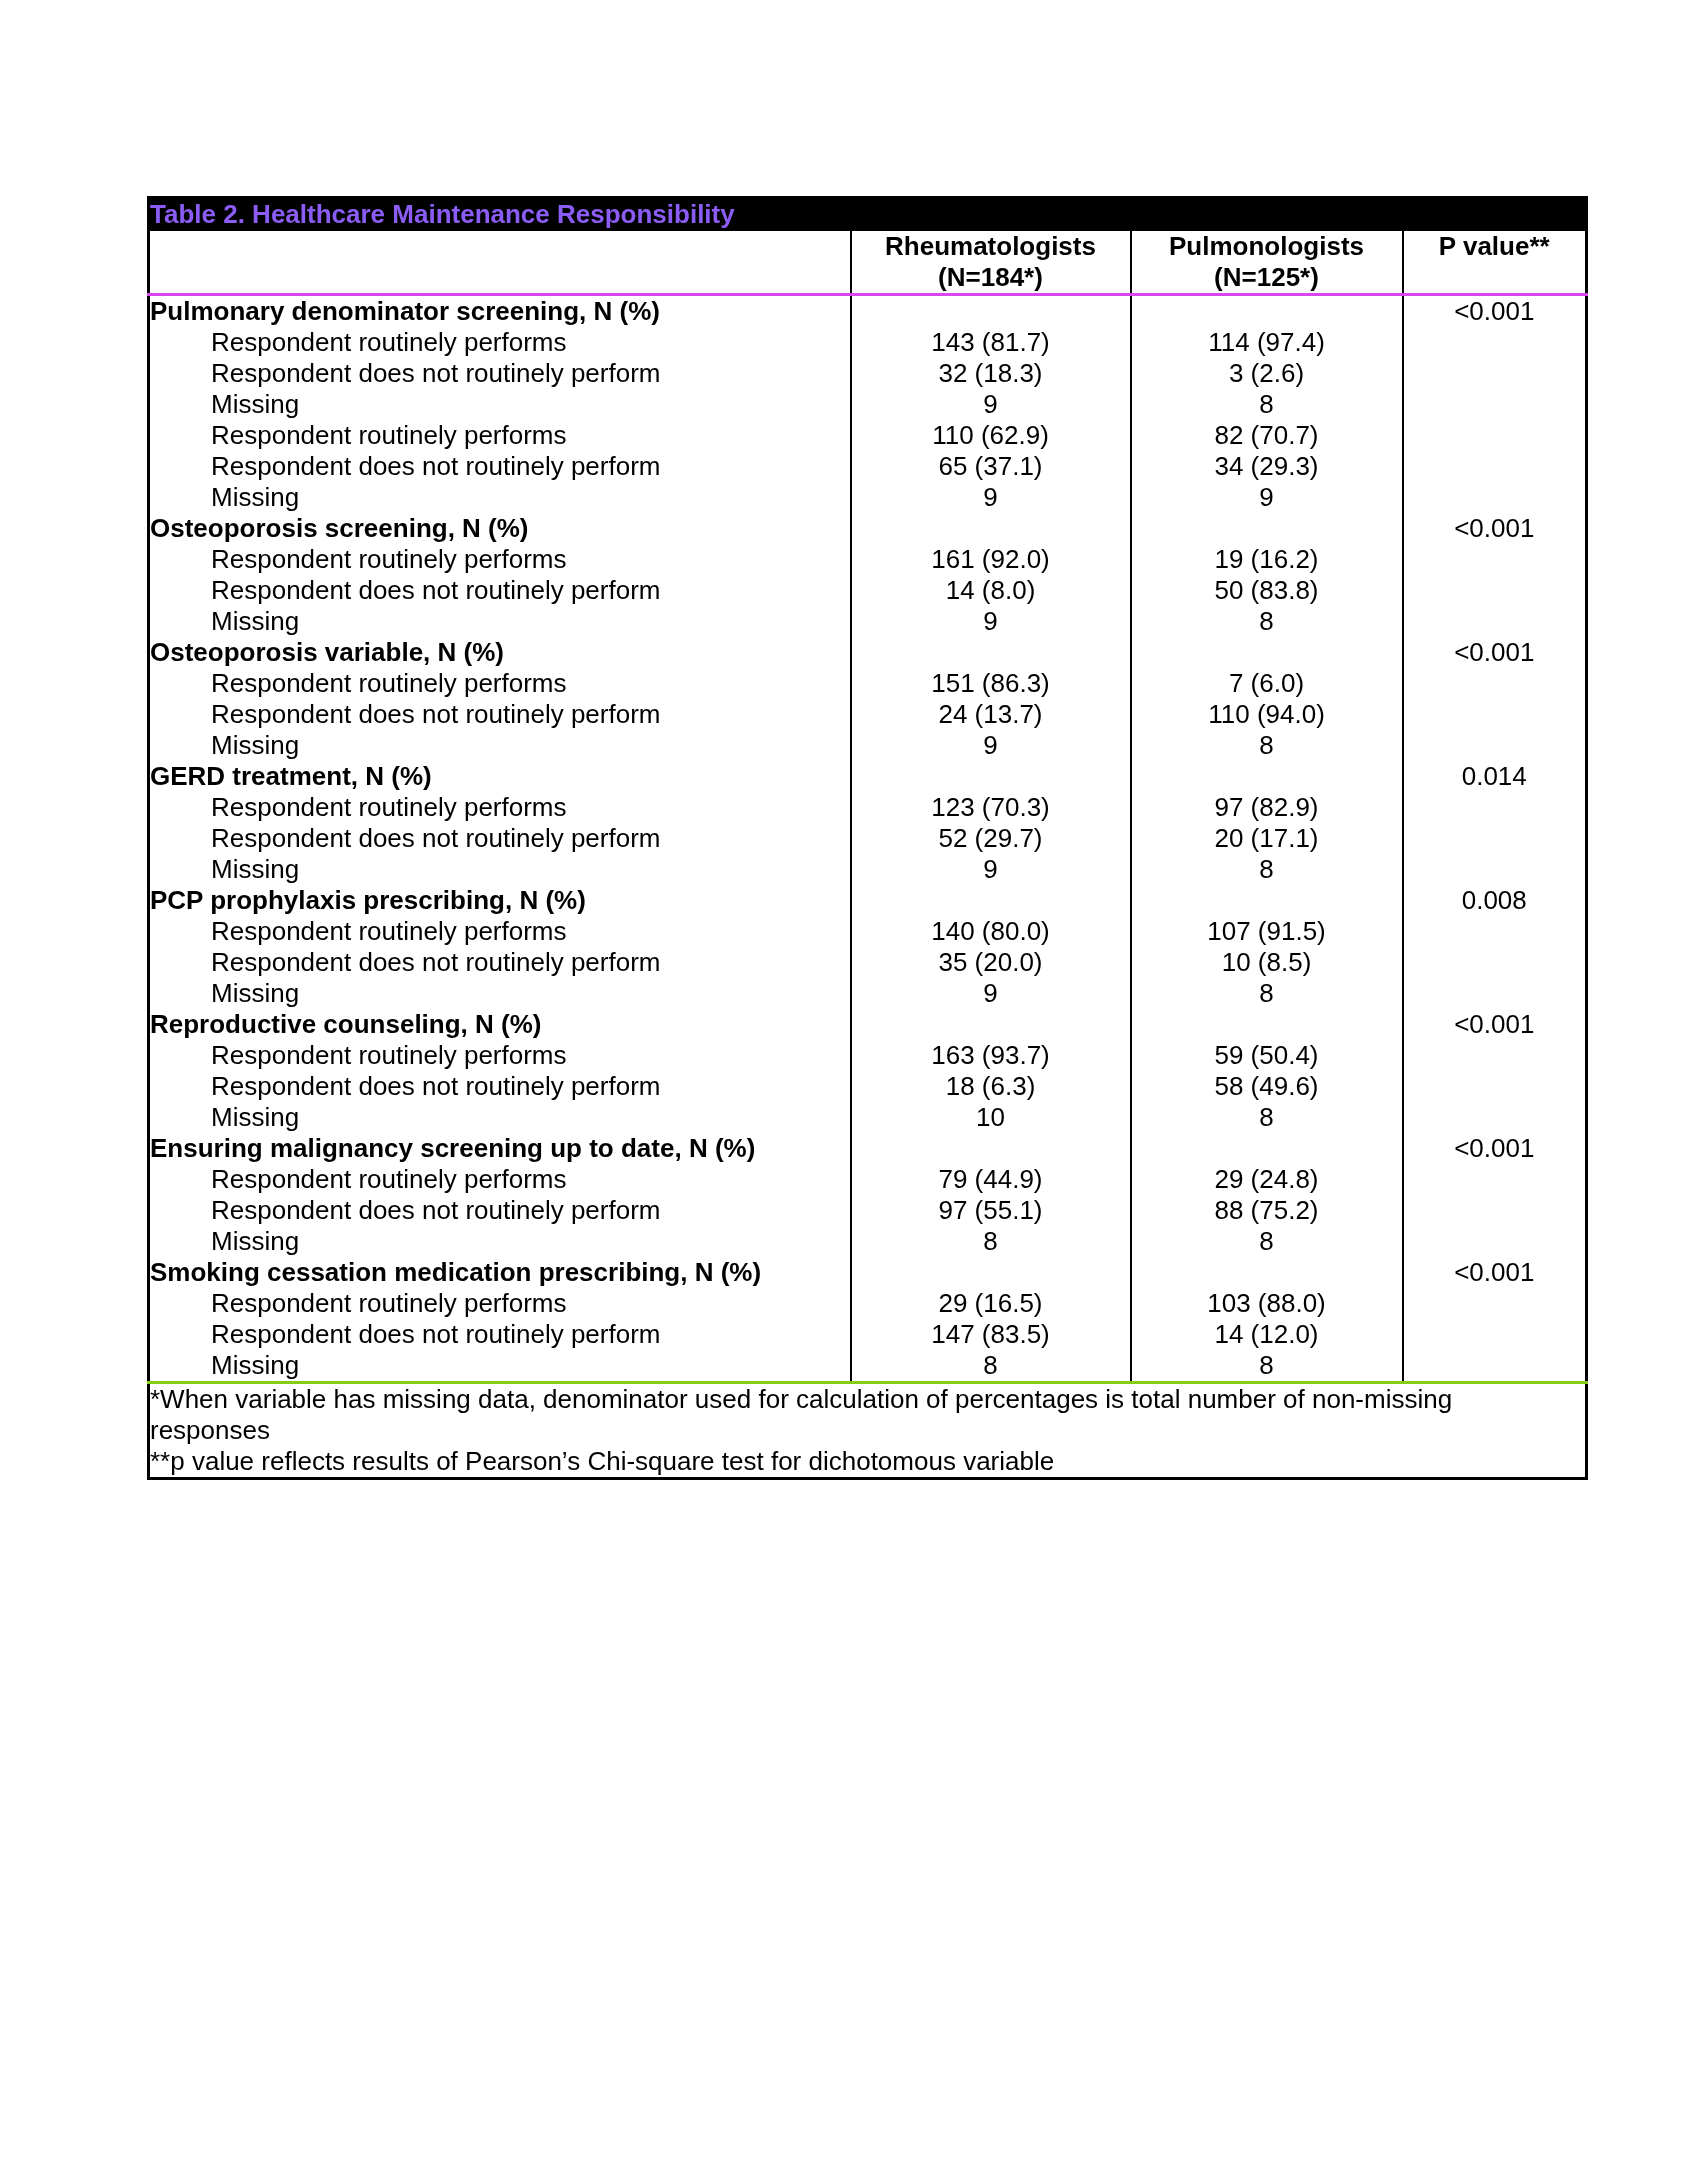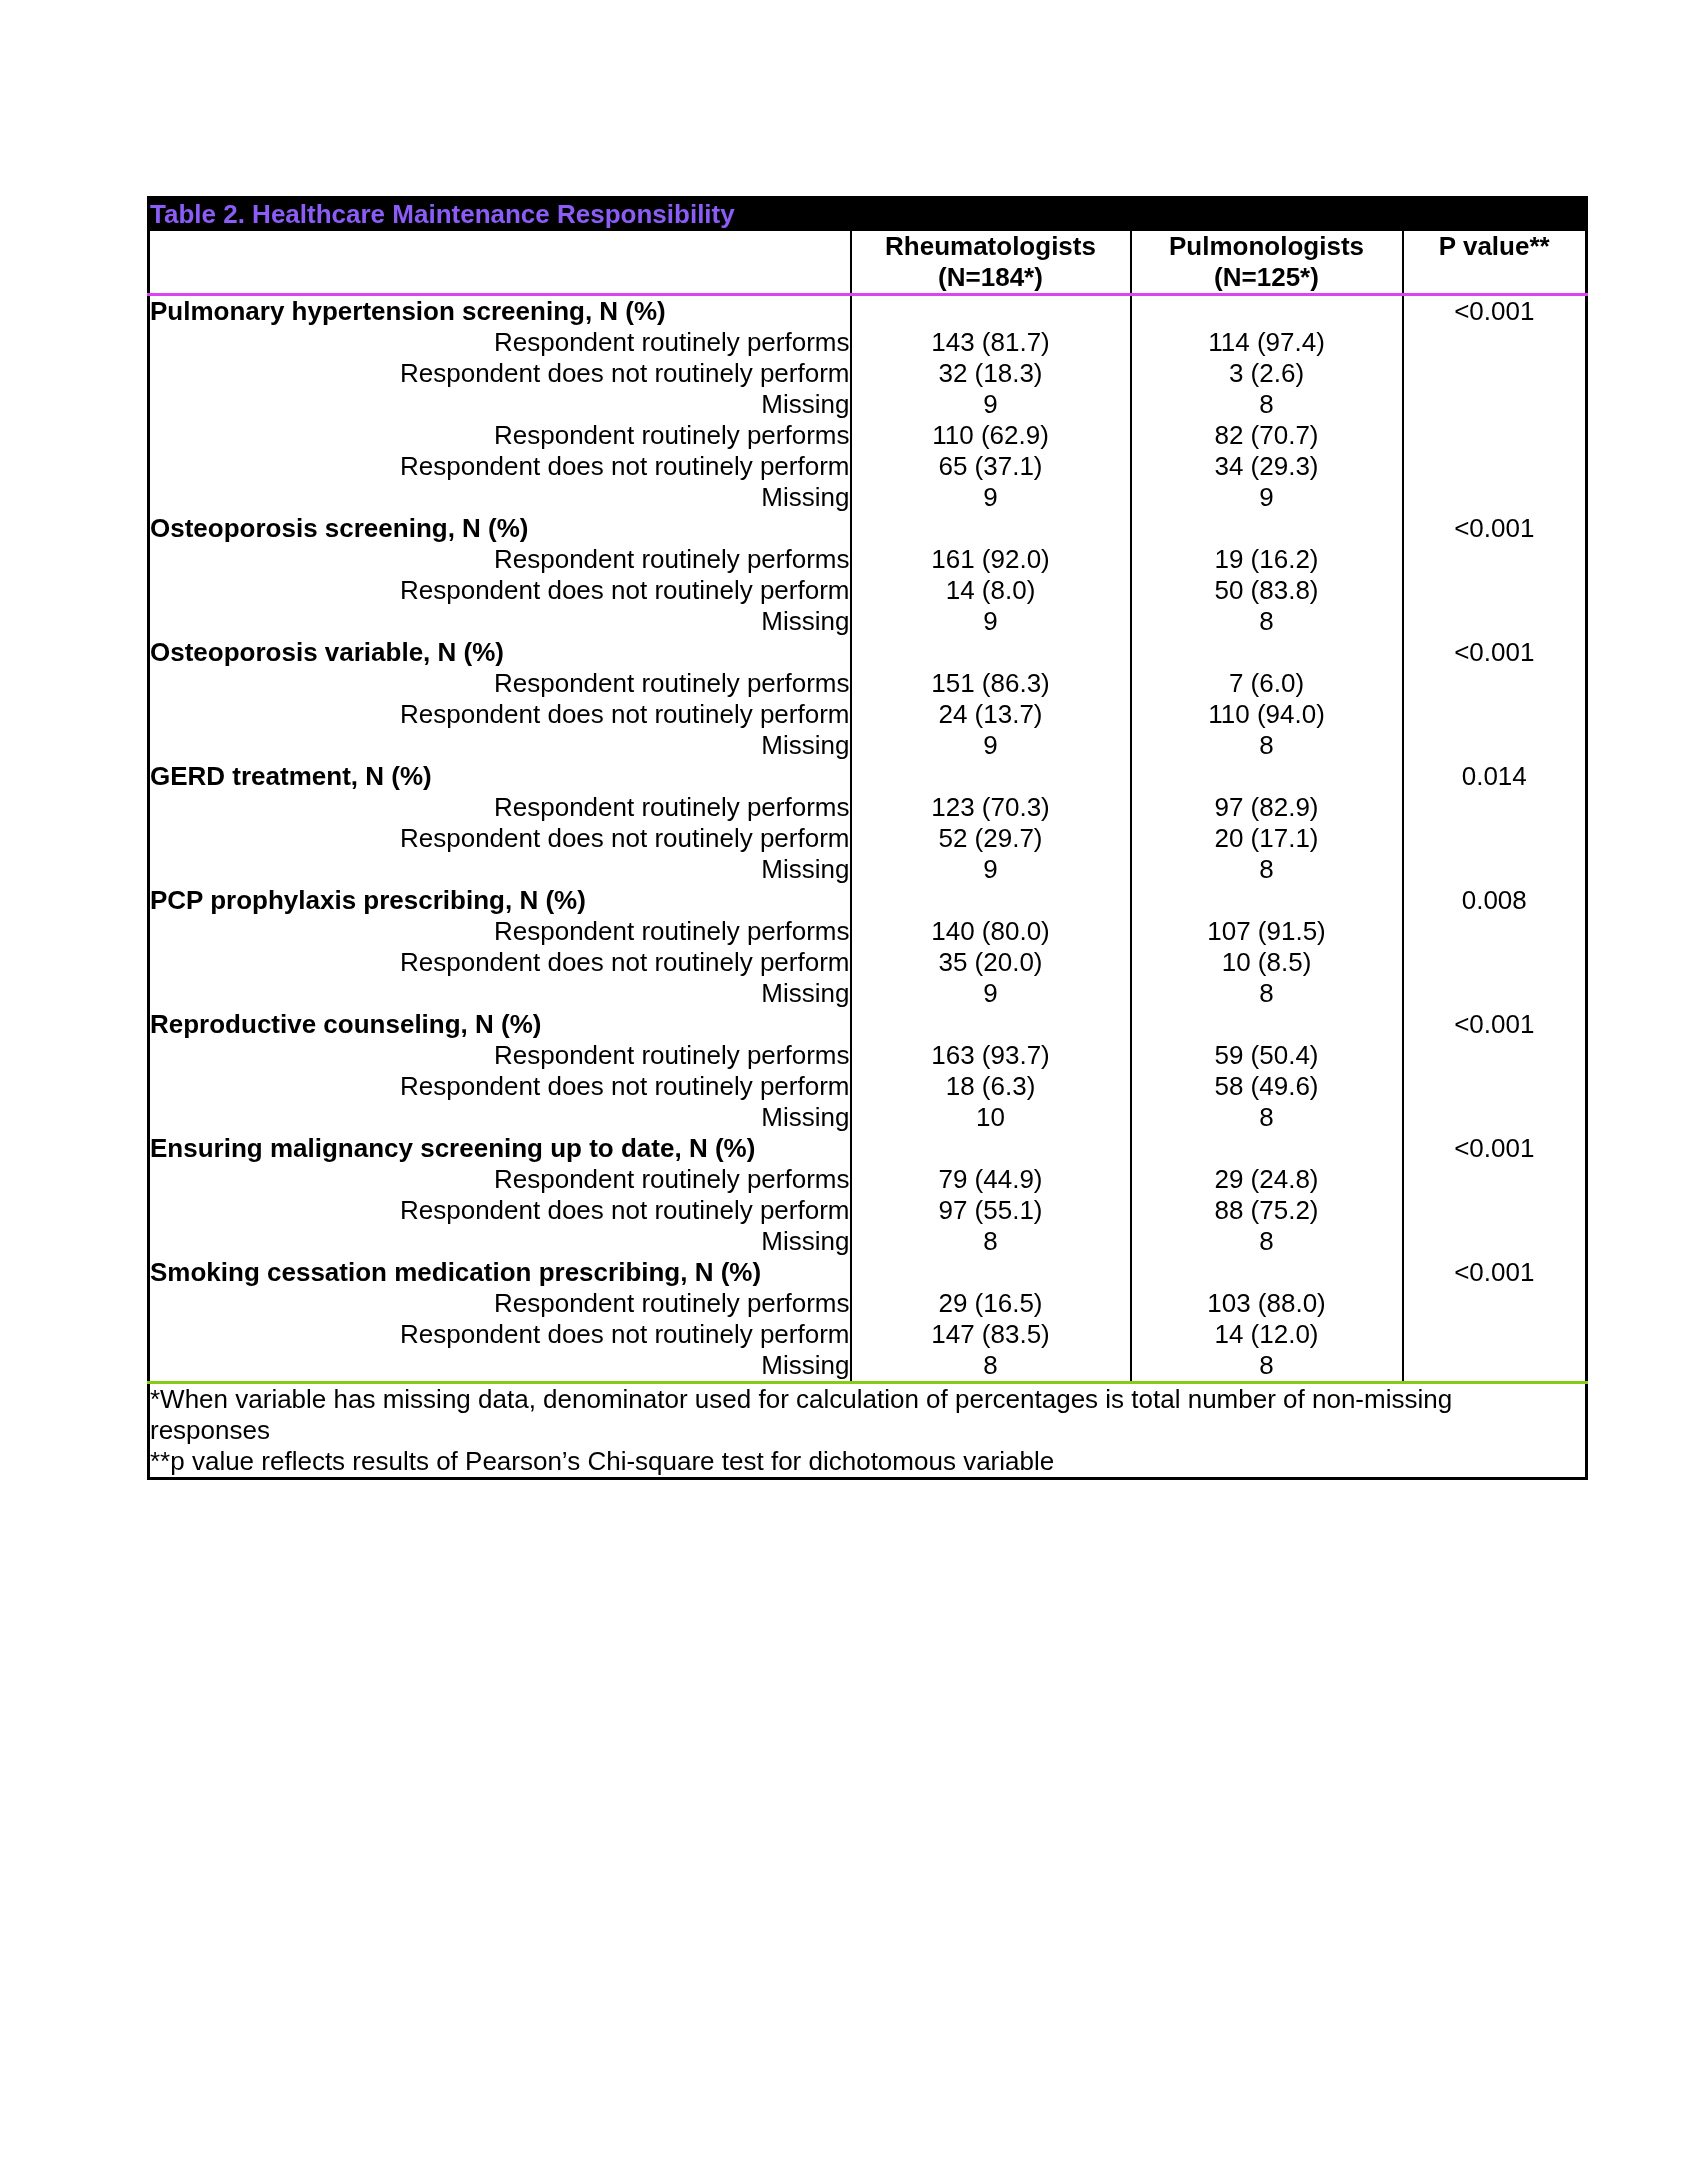--- a/index.html
+++ b/index.html
@@ -47,21 +47,21 @@
     height: 61px;
     text-align: center;
     border-bottom: 3px solid #d946ef;
   }
   tr.hdr td.c1 { text-align: left; }
   
   td.c2, td.c3, td.c4 { border-left: 2px solid #000000; }
   
   tr.row td { height: 31px; }
   td.c1 { padding-left: 14px; }
-  td.c1.ind { padding-left: 61px; text-align: right; }
+  td.c1.ind { padding-left: 61px; }
   td.b { font-weight: bold; }
   td.ctr { text-align: center; padding-left: 0; }
   
   td.footer {
     border-top: 3px solid #84cc16;
     padding: 3px 12px 8px 12px;
   }
   td.footer div {
     line-height: 31px;
     white-space: nowrap;
@@ -91,21 +91,21 @@
         <div>(N=184*)</div>
       </td>
       <td class="c3">
         <div>Pulmonologists</div>
         <div>(N=125*)</div>
       </td>
       <td class="c4">P value**</td>
     </tr>
 
     <tr class="row">
-      <td class="c1 b">Pulmonary hypertension screening, N (%)</td>
+      <td class="c1 b">Pulmonary denominator screening, N (%)</td>
       <td class="c2"></td>
       <td class="c3"></td>
       <td class="c4 ctr">&lt;0.001</td>
     </tr>
     <tr class="row">
       <td class="c1 ind">Respondent routinely performs</td>
       <td class="c2 ctr">143 (81.7)</td>
       <td class="c3 ctr">114 (97.4)</td>
       <td class="c4"></td>
     </tr>

